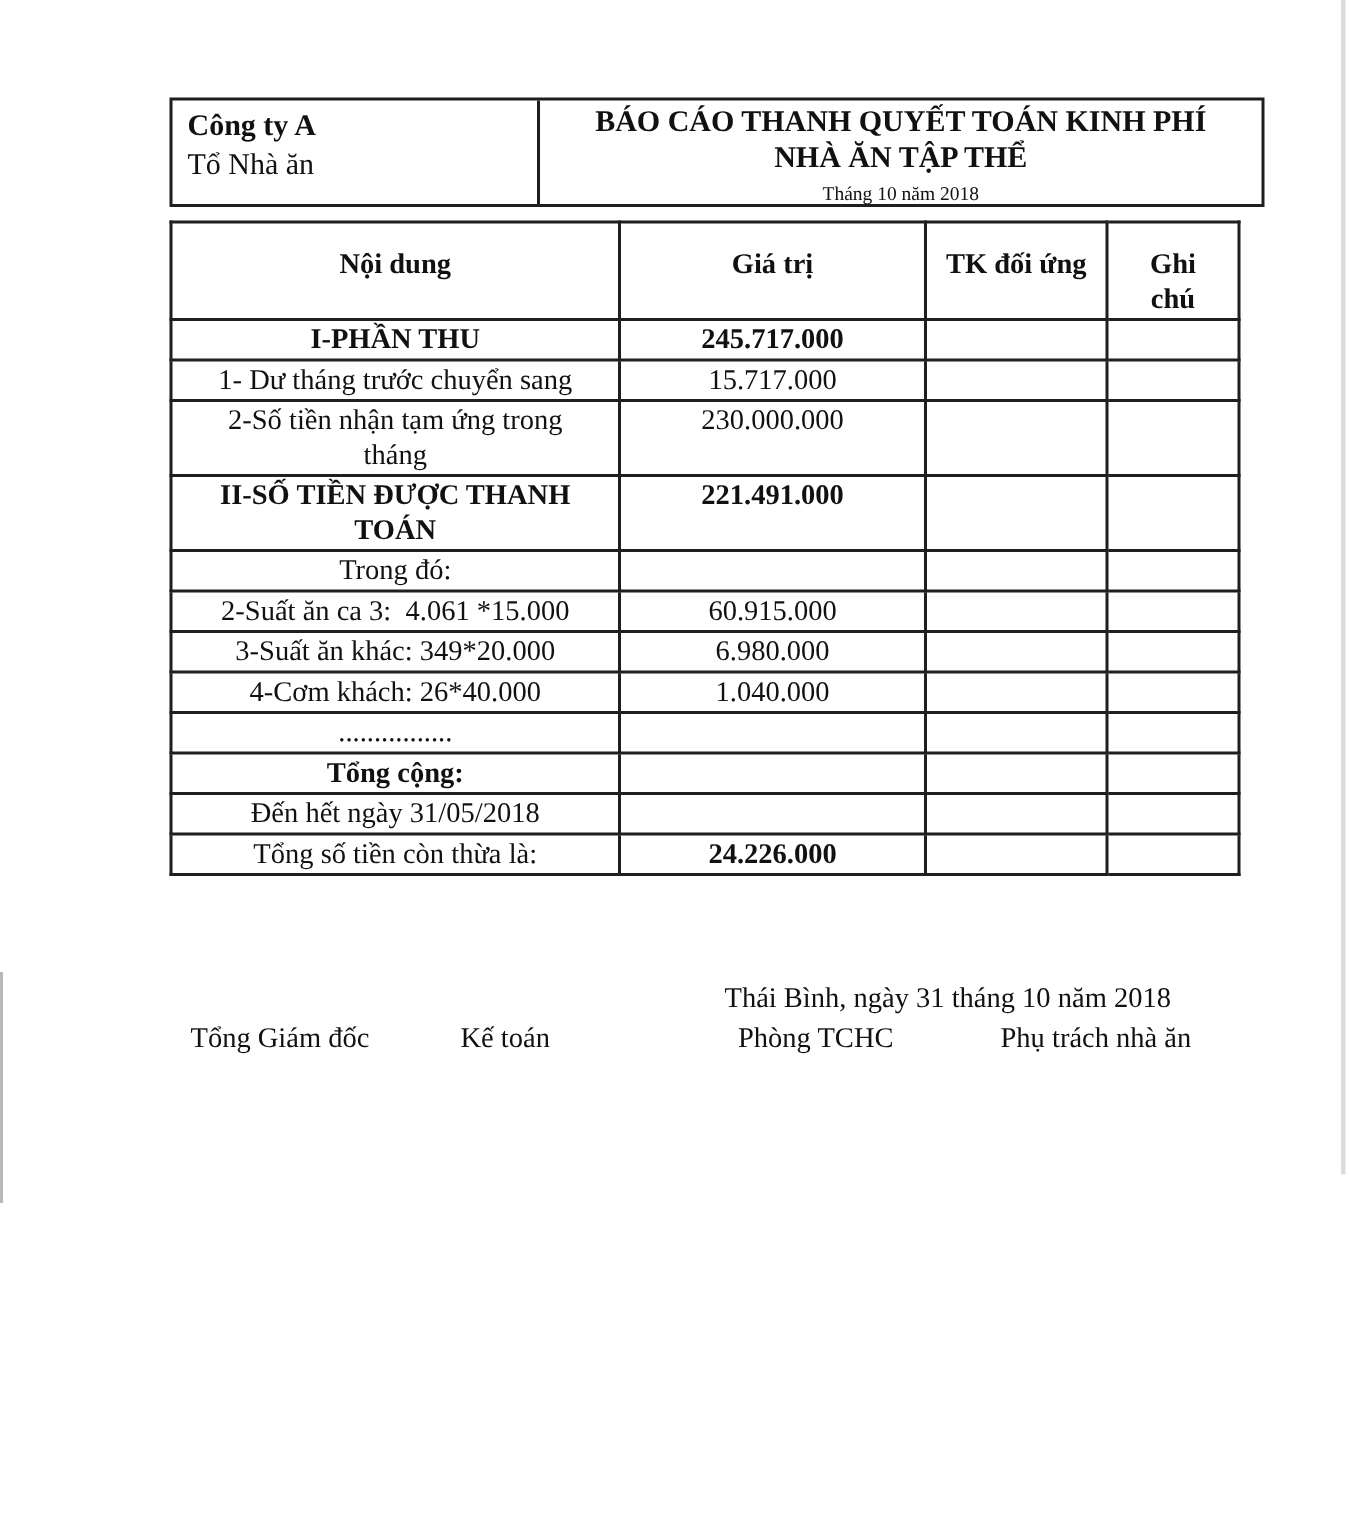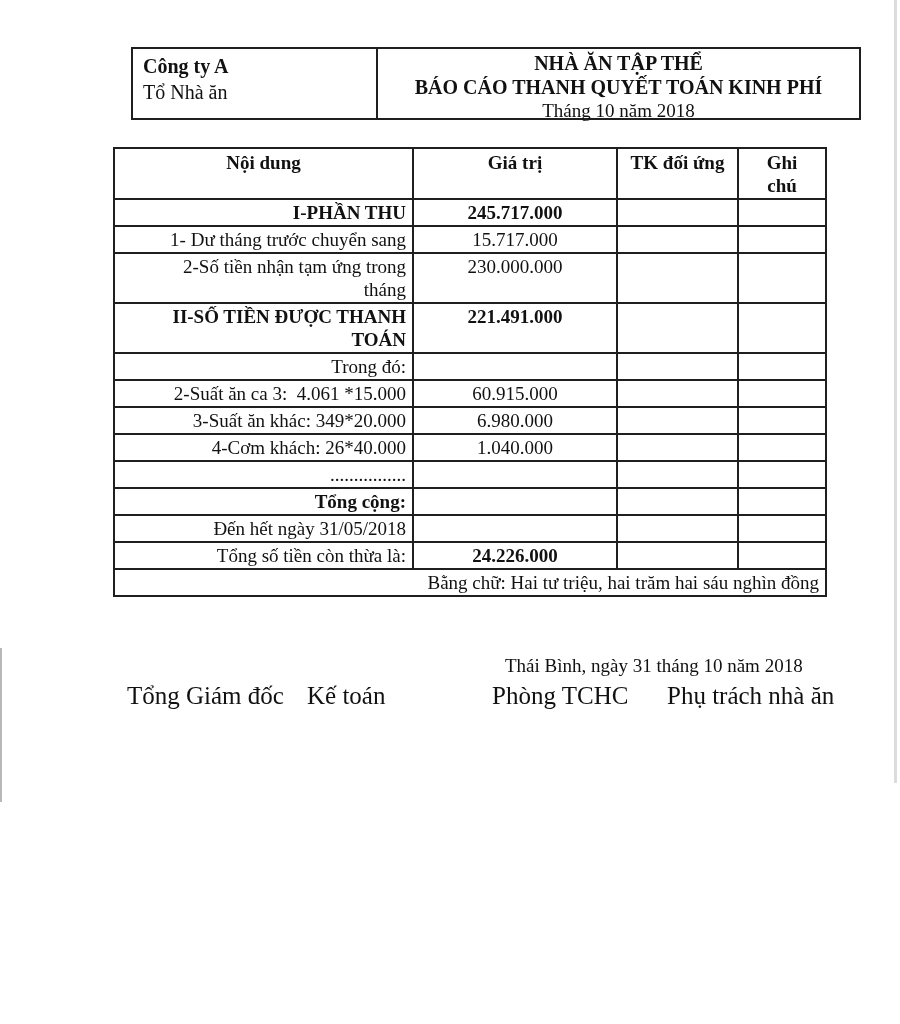--- a/index.html
+++ b/index.html
@@ -13,46 +13,45 @@
     position: relative;
     font-family: "Liberation Serif", "DejaVu Serif", serif;
     color: #111111;
     overflow: hidden;
   }
 
   
   .header-box {
     position: absolute;
     left: 113px;
-    top: 47px;
+    top: 65px;
     width: 730px;
     height: 73px;
     border: 2px solid #1f1f1f;
     display: flex;
     box-sizing: border-box;
-    margin-left: 18px;
   }
   .header-left {
     width: 245px;
     border-right: 2px solid #1f1f1f;
     box-sizing: border-box;
     padding: 4px 10px;
     font-size: 20px;
     line-height: 26px;
   }
   .header-left .company { font-weight: bold; }
   .header-right {
     flex: 1;
     text-align: center;
     padding-top: 2px;
     font-size: 20px;
     line-height: 24px;
   }
   .header-right .title-line { font-weight: bold; }
-  .header-right .subtitle { font-weight: normal; font-size: 19px; line-height: 23px; }
+  .header-right .subtitle { font-weight: normal; font-size: 13px; line-height: 23px; }
 
   
   table.report {
     position: absolute;
     left: 113px;
     top: 147px;
     width: 712px;
     border-collapse: collapse;
     table-layout: fixed;
     font-size: 19px;
@@ -61,40 +60,40 @@
     border: 2px solid #1f1f1f;
     padding: 1px 6px;
     vertical-align: top;
     line-height: 23px;
     overflow: hidden;
   }
   table.report th {
     text-align: center;
     font-weight: bold;
     white-space: pre-wrap;
-    padding-top: 2px;
-  }
-  td.c-content { text-align: right; white-space: pre-wrap; margin-top: 17px; }
+    padding-top: 16px;
+  }
+  td.c-content { text-align: center; white-space: pre-wrap; margin-top: 17px; }
   td.c-value   { text-align: center; }
   tr.bold-row td.c-content, tr.bold-row td.c-value { font-weight: bold; }
   tr.bold-content td.c-content { font-weight: bold; }
   tr.bold-value td.c-value { font-weight: bold; }
   tr.r-head   { height: 47px; }
   tr.r-single { height: 25px; }
   tr.r-double { height: 49px; }
 
   
   .place-date {
     position: absolute;
-    left: 505px;
+    left: 483px;
     top: 655px;
     font-size: 19px;
     white-space: nowrap;
   }
-  .roles { position: absolute; left: 0; top: 682px; width: 900px; height: 24px; font-size: 25px; }
+  .roles { position: absolute; left: 0; top: 682px; width: 900px; height: 24px; font-size: 19px; }
   .roles span { position: absolute; white-space: nowrap; }
   .role-0 { left: 127px; }
   .role-1 { left: 307px; }
   .role-2 { left: 492px; }
   .role-3 { left: 667px; }
 
   
   .edge-right {
     position: absolute;
     left: 894px; top: 0; width: 3px; height: 783px;
@@ -108,22 +107,22 @@
 </style>
 </head>
 <body>
 
 <div class="header-box">
   <div class="header-left">
     <div class="company">Công ty A</div>
     <div class="department">Tổ Nhà ăn</div>
   </div>
   <div class="header-right">
+    <div class="title-line">BÁO CÁO THANH QUYẾT TOÁN KINH PHÍ</div>
     <div class="title-line">NHÀ ĂN TẬP THỂ</div>
-    <div class="title-line">BÁO CÁO THANH QUYẾT TOÁN KINH PHÍ</div>
     <div class="subtitle">Tháng 10 năm 2018</div>
   </div>
 </div>
 
 <table class="report">
   <colgroup>
     <col style="width:299px">
     <col style="width:204px">
     <col style="width:121px">
     <col style="width:88px">
@@ -217,23 +216,20 @@
       <td class="c-note"></td>
     </tr>
 
     <tr class="r-single bold-value">
       <td class="c-content">Tổng số tiền còn thừa là:</td>
       <td class="c-value">24.226.000</td>
       <td class="c-account"></td>
       <td class="c-note"></td>
     </tr>
 
-    <tr class="r-single">
-      <td class="c-content" colspan="4">Bằng chữ: Hai tư triệu, hai trăm hai sáu nghìn đồng</td>
-    </tr>
   </tbody>
 </table>
 
 <div class="place-date">Thái Bình, ngày 31 tháng 10 năm 2018</div>
 <div class="roles">
   <span class="role-0">Tổng Giám đốc</span>
   <span class="role-1">Kế toán</span>
   <span class="role-2">Phòng TCHC</span>
   <span class="role-3">Phụ trách nhà ăn</span>
 </div>

